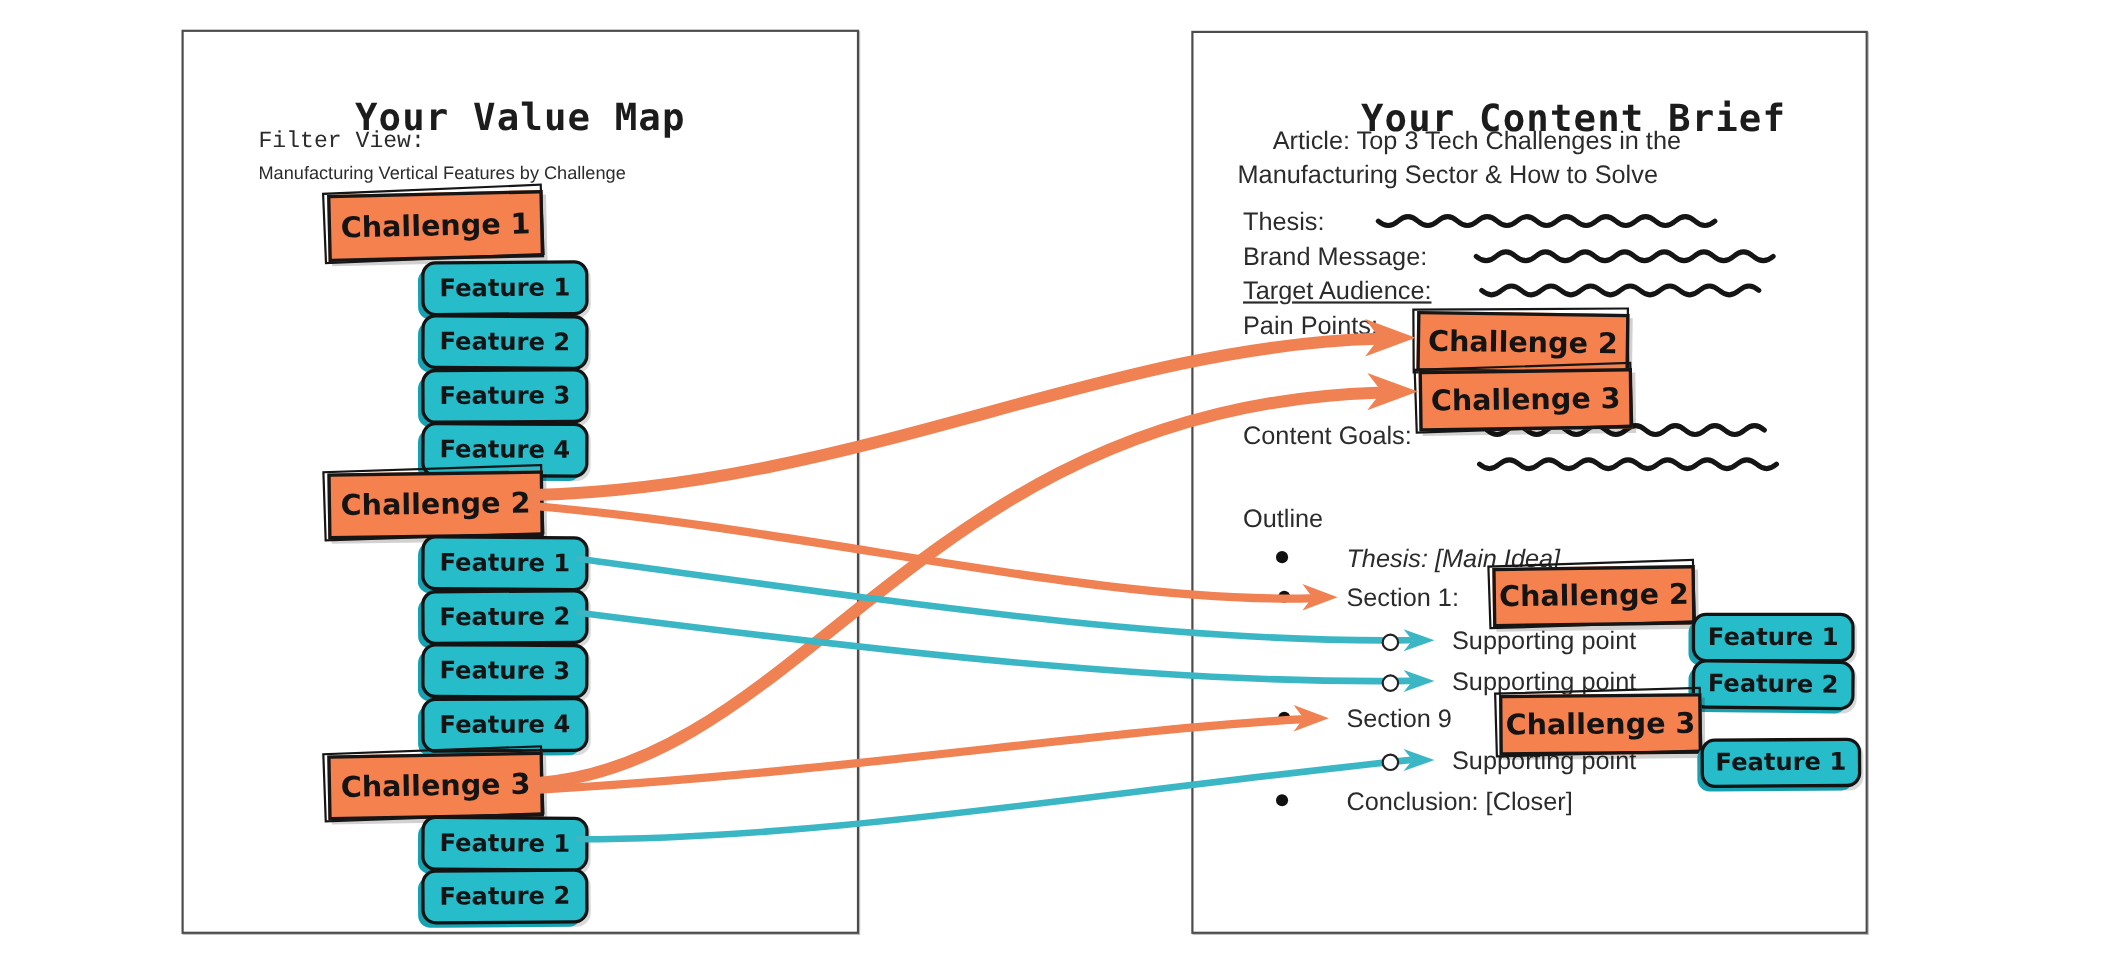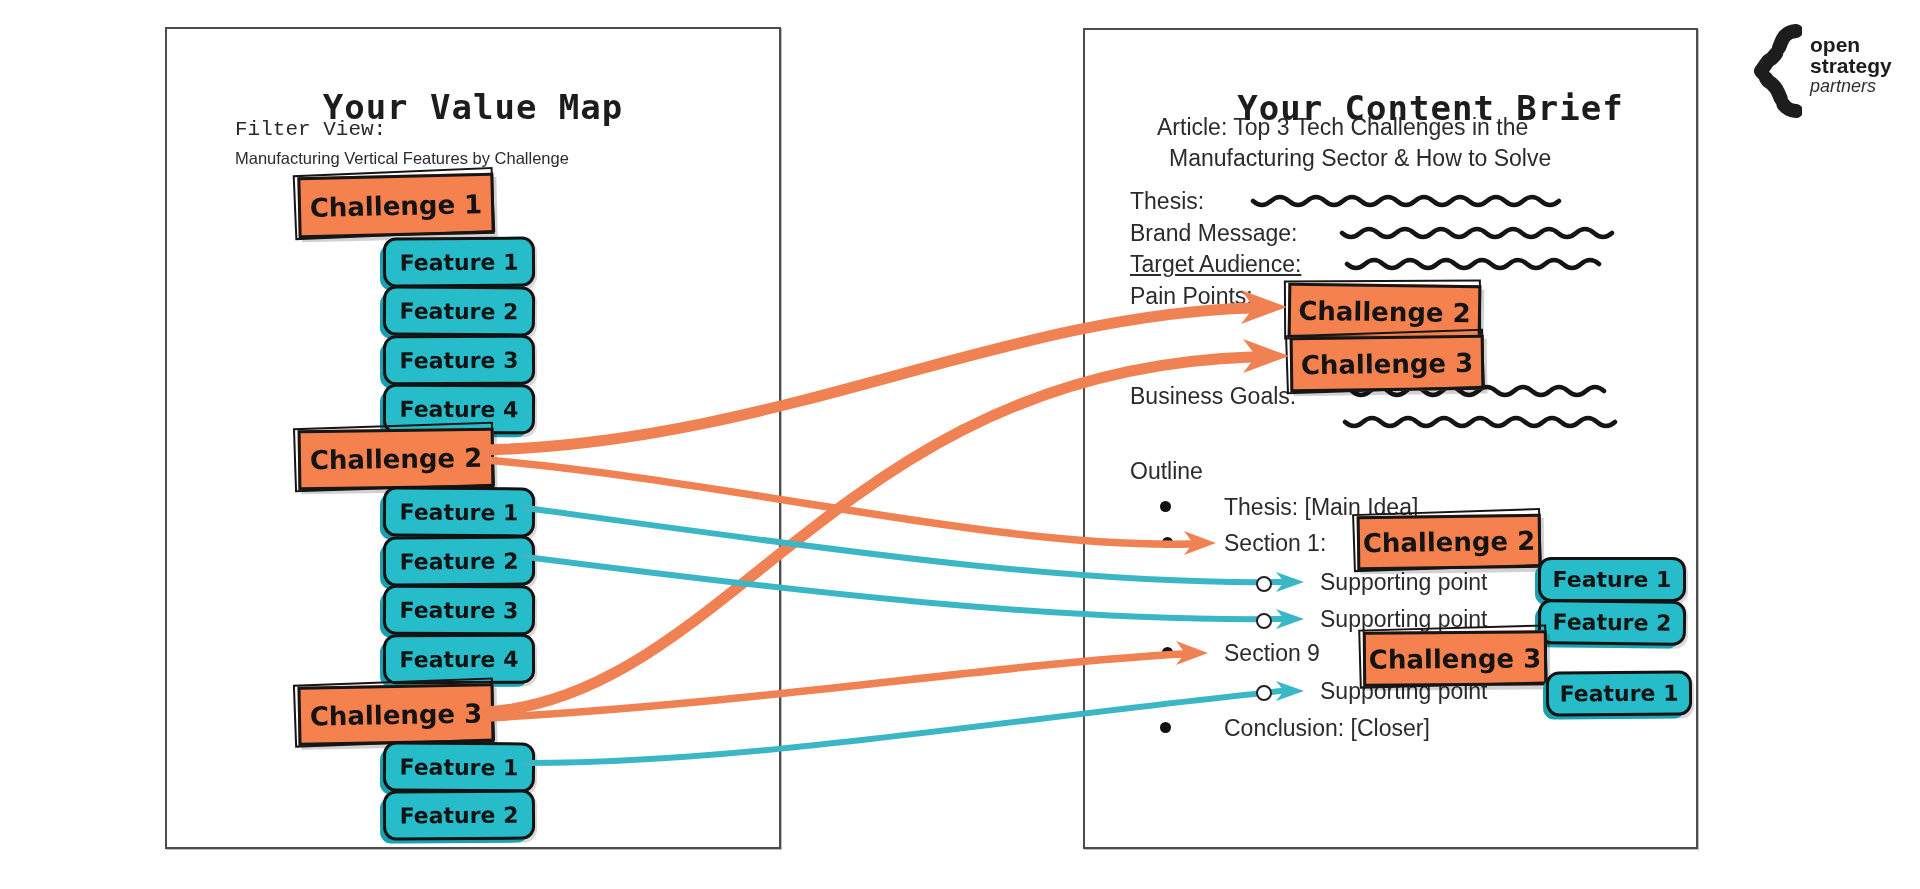--- a/index.html
+++ b/index.html
@@ -66,29 +66,29 @@
   <div class="card feature" style="left:383px;top:536px;width:146px;height:44px;transform:rotate(-0.4deg);">Feature 2</div>
   <div class="card feature" style="left:383px;top:585px;width:146px;height:44px;transform:rotate(0.3deg);">Feature 3</div>
   <div class="card feature" style="left:383px;top:634px;width:146px;height:44px;transform:rotate(-0.3deg);">Feature 4</div>
   <div class="card challenge" style="left:298px;top:685px;width:190px;height:53px;transform:rotate(-1.0deg);">Challenge 3</div>
   <div class="card feature" style="left:383px;top:742px;width:146px;height:44px;transform:rotate(0.4deg);">Feature 1</div>
   <div class="card feature" style="left:383px;top:790px;width:146px;height:44px;transform:rotate(-0.4deg);">Feature 2</div>
 
   <div class="panel" style="left:1083px;top:28px;width:611px;height:817px;">
     <div class="panel-title" style="top:58px;padding-left:40px;">Your Content Brief</div>
     <div class="txt body-label" style="left:40px;top:84px;margin-left:32px;">Article: Top 3 Tech Challenges in the</div>
-    <div class="txt body-label" style="left:40px;top:115px;margin-left:44px;">Manufacturing Sector &amp; How to Solve</div>
+    <div class="txt body-label" style="left:40px;top:115px;">Manufacturing Sector &amp; How to Solve</div>
     <div class="txt body-label" style="left:45px;top:158px;">Thesis:</div>
     <div class="txt body-label" style="left:45px;top:190px;">Brand Message:</div>
     <div class="txt body-label" style="left:45px;top:221px;text-decoration:underline;">Target Audience:</div>
     <div class="txt body-label" style="left:45px;top:253px;">Pain Points:</div>
-    <div class="txt body-label" style="left:45px;top:353px;">Business Goals:</div>
+    <div class="txt body-label" style="left:45px;top:353px;">Content Goals:</div>
     <div class="txt body-label" style="left:45px;top:428px;">Outline</div>
 
-    <div class="txt outline-txt" style="left:139px;top:464px;">Thesis: [Main Idea]</div>
+    <div class="txt outline-txt" style="left:139px;top:464px;font-style:italic;">Thesis: [Main Idea]</div>
     <div class="txt outline-txt" style="left:139px;top:500px;">Section 1:</div>
     <div class="txt outline-txt" style="left:235px;top:539px;">Supporting point</div>
     <div class="txt outline-txt" style="left:235px;top:576px;">Supporting point</div>
     <div class="txt outline-txt" style="left:139px;top:610px;">Section 9</div>
     <div class="txt outline-txt" style="left:235px;top:648px;">Supporting point</div>
     <div class="txt outline-txt" style="left:139px;top:685px;">Conclusion: [Closer]</div>
   </div>
 
   <div class="dot" style="left:1160px;top:501px;"></div>
   <div class="dot" style="left:1162px;top:537px;"></div>
@@ -125,24 +125,14 @@
     <path class="arr teal" d="M526,763 C750,763 1000,720 1281,691"></path>
     <polygon class="head-o" points="1287,307 1241,290 1254,307 1241,324"></polygon>
     <polygon class="head-o" points="1289,356 1243,339 1256,356 1243,373"></polygon>
     <polygon class="head-o" points="1216,543 1184,531 1193,543 1184,555"></polygon>
     <polygon class="head-o" points="1208,653 1176,641 1185,653 1176,665"></polygon>
     <polygon class="head-t" points="1304,582 1276,572 1284,582 1276,592"></polygon>
     <polygon class="head-t" points="1304,619 1276,609 1284,619 1276,629"></polygon>
     <polygon class="head-t" points="1304,691 1276,681 1284,691 1276,701"></polygon>
   </svg>
 
-  <div id="logo">
-    <svg class="brace" width="50" height="94" viewBox="0 0 50 94">
-      <path d="M44 7 C24 9 33 27 16 37 L9 47 L16 57 C33 67 24 85 44 87" fill="none" stroke="#1d1d1d" stroke-width="14" stroke-linecap="round" stroke-linejoin="round" stroke-dasharray="26 6"></path>
-    </svg>
-    <div class="words">
-      <div class="w1">open</div>
-      <div class="w2">strategy</div>
-      <div class="w3">partners</div>
-    </div>
-  </div>
 
 </div>
 
 </body></html>

